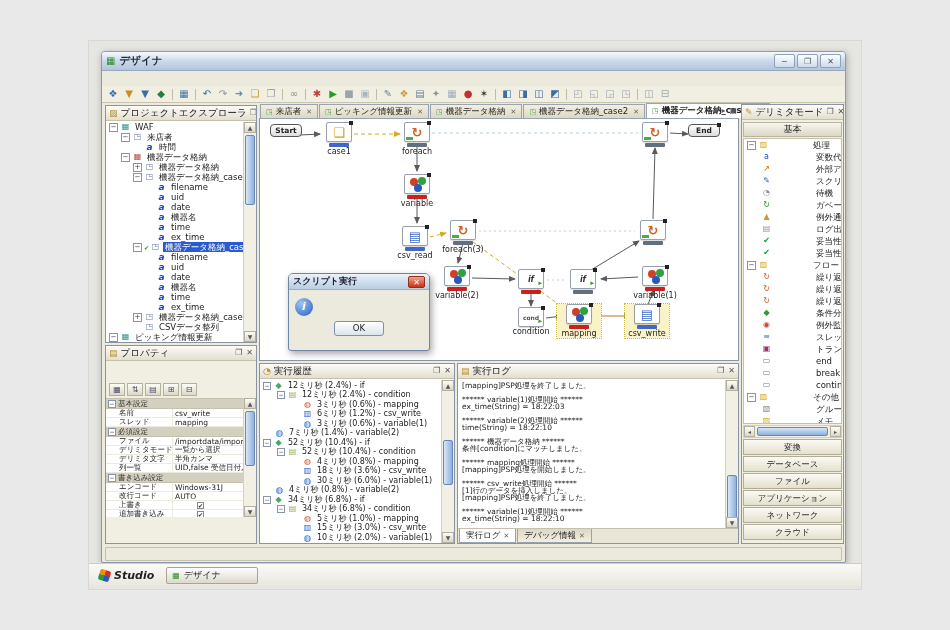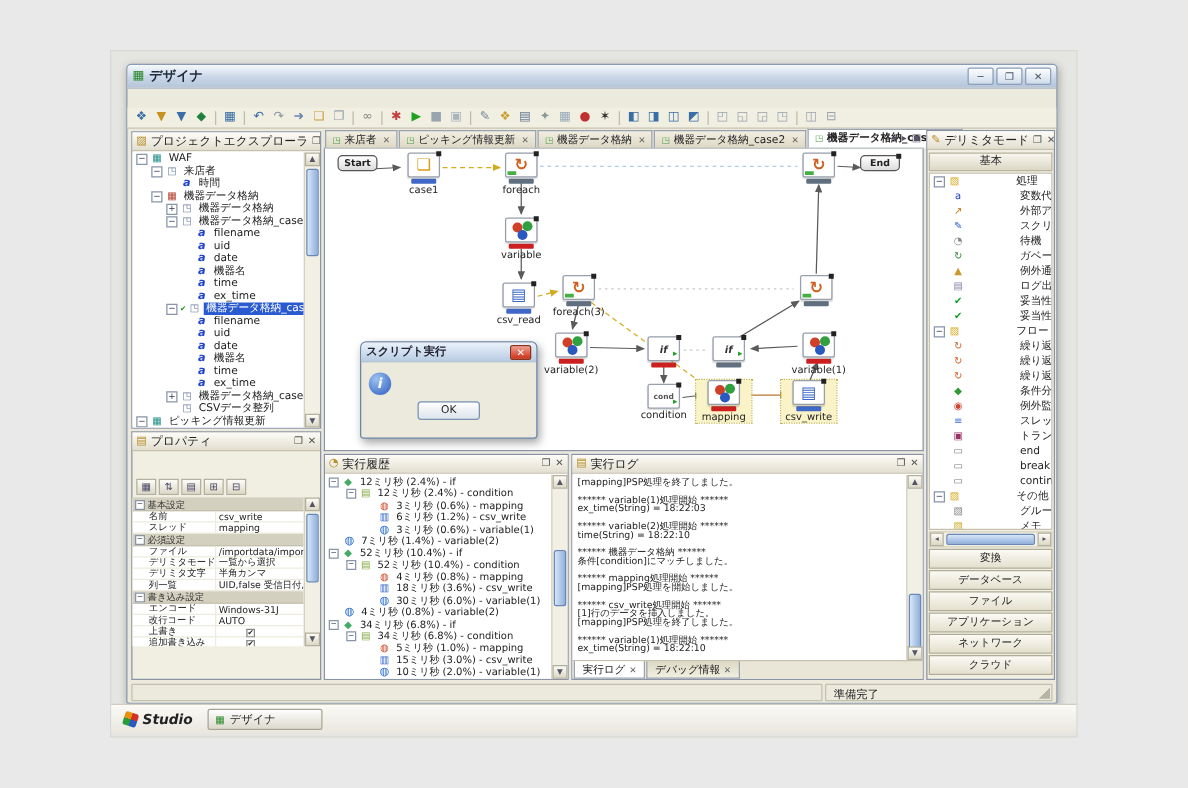--- a/index.html
+++ b/index.html
@@ -890,24 +890,20 @@
           <div class="pal-btn">データベース</div>
           <div class="pal-btn">ファイル</div>
           <div class="pal-btn">アプリケーション</div>
           <div class="pal-btn">ネットワーク</div>
           <div class="pal-btn">クラウド</div>
         </div>
     </div>
 
     <div class="sb">
       <span class="sbcell sbL"></span>
-      <span class="sbcell sbR">
-        <span>準備完了</span>
-        <span class="grip"></span>
-      </span>
     </div>
   </div>
 
   <div class="taskbar">
     <span class="brand">
       <span class="brand-icn"></span>
       <span>Studio</span>
     </span>
     <span class="taskbtn">
       <span class="ti">▦</span>

